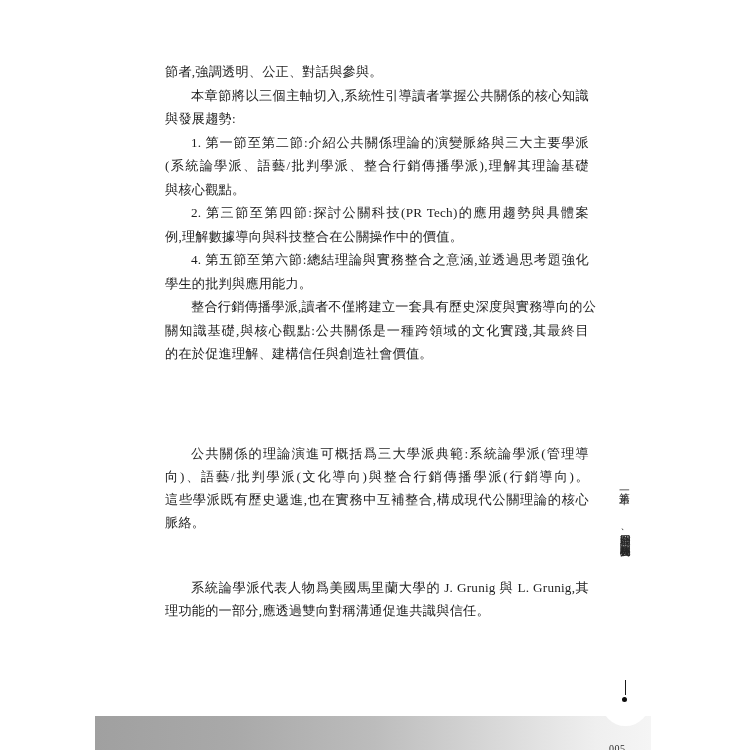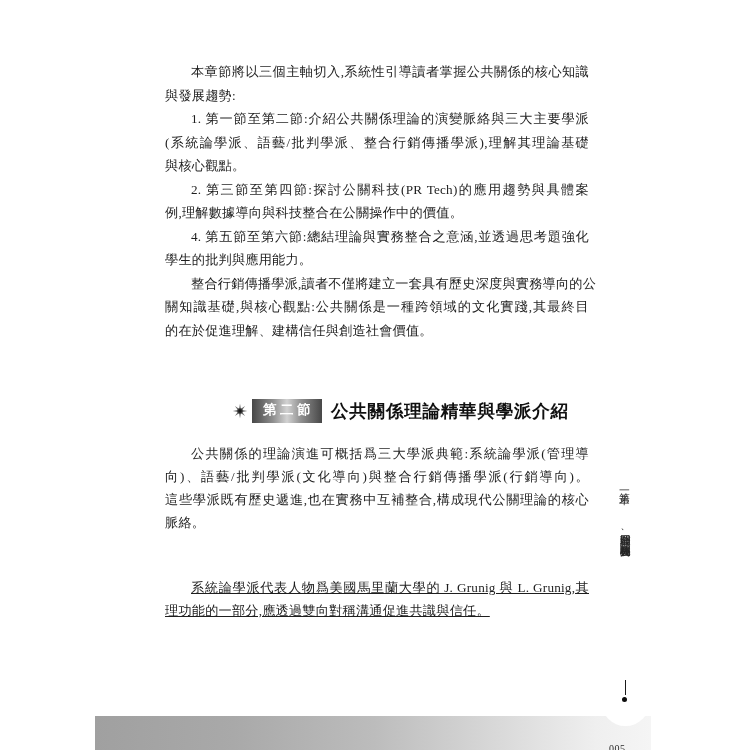--- a/index.html
+++ b/index.html
@@ -14,21 +14,21 @@
   .textcol { position:absolute; left:165px; width:424px; }
   .line {
     font-size:13.2px; line-height:23.5px; white-space:nowrap;
     color:#1e1e1e; letter-spacing:0.2px;
   }
   .line.full { text-align:justify; text-align-last:justify; }
   .line.indent { padding-left:26px; }
   #intro { top:60px; }
   #section-intro { top:442px; }
   #section-intro .line { line-height:23px; }
-  #subsection-body { top:577px;text-decoration:underline; }
+  #subsection-body { top:577px; }
   #subsection-body .line { line-height:22.5px; }
 
   
   .section-heading {
     position:absolute; left:232px; top:397px; height:28px;
     display:flex; align-items:center;
   }
   .star { width:16px; height:16px; flex:0 0 auto; }
   .badge {
     margin-left:4px; padding:3px 8px 4px 11px;
@@ -76,45 +76,35 @@
     position:absolute; left:601px; top:677px; width:49px; height:49px;
     border-radius:50%; background:#ffffff; z-index:2;
   }
 </style>
 </head>
 <body>
 
 <div class="page">
 
   <div class="textcol" id="intro">
+    <div class="line">節者,強調透明、公正、對話與參與。</div>
     <div class="line full indent">本章節將以三個主軸切入,系統性引導讀者掌握公共關係的核心知識</div>
     <div class="line">與發展趨勢:</div>
     <div class="line full indent">1. 第一節至第二節:介紹公共關係理論的演變脈絡與三大主要學派</div>
     <div class="line full">(系統論學派、語藝/批判學派、整合行銷傳播學派),理解其理論基礎</div>
     <div class="line">與核心觀點。</div>
     <div class="line full indent">2. 第三節至第四節:探討公關科技(PR Tech)的應用趨勢與具體案</div>
     <div class="line">例,理解數據導向與科技整合在公關操作中的價值。</div>
     <div class="line full indent">4. 第五節至第六節:總結理論與實務整合之意涵,並透過思考題強化</div>
     <div class="line">學生的批判與應用能力。</div>
     <div class="line full indent">整合行銷傳播學派,讀者不僅將建立一套具有歷史深度與實務導向的公</div>
     <div class="line full">關知識基礎,與核心觀點:公共關係是一種跨領域的文化實踐,其最終目</div>
     <div class="line">的在於促進理解、建構信任與創造社會價值。</div>
   </div>
 
-  <div class="section-heading">
-    <span class="star">
-      <svg width="16" height="16" viewBox="0 0 20 20">
-        <polygon fill="#6a6a6a" points="19,10 12.77,11.15 16.36,16.36 11.15,12.77 10,19 8.85,12.77 3.64,16.36 7.23,11.15 1,10 7.23,8.85 3.64,3.64 8.85,7.23 10,1 11.15,7.23 16.36,3.64 12.77,8.85"></polygon>
-        <circle cx="10" cy="10" r="3.4" fill="#3c3c3c"></circle>
-        <circle cx="10" cy="10" r="2.1" fill="#191919"></circle>
-      </svg>
-    </span>
-    <span class="badge">第二節</span>
-    <span class="section-title">公共關係理論精華與學派介紹</span>
-  </div>
 
   <div class="textcol" id="section-intro">
     <div class="line full indent">公共關係的理論演進可概括爲三大學派典範:系統論學派(管理導</div>
     <div class="line full">向)、語藝/批判學派(文化導向)與整合行銷傳播學派(行銷導向)。</div>
     <div class="line full">這些學派既有歷史遞進,也在實務中互補整合,構成現代公關理論的核心</div>
     <div class="line">脈絡。</div>
   </div>
 
 
   <div class="textcol" id="subsection-body">

